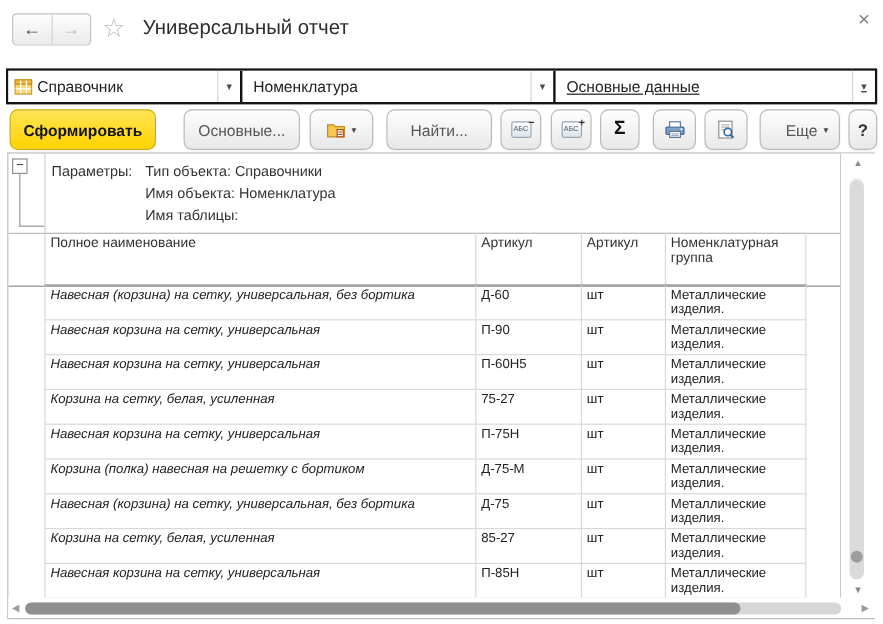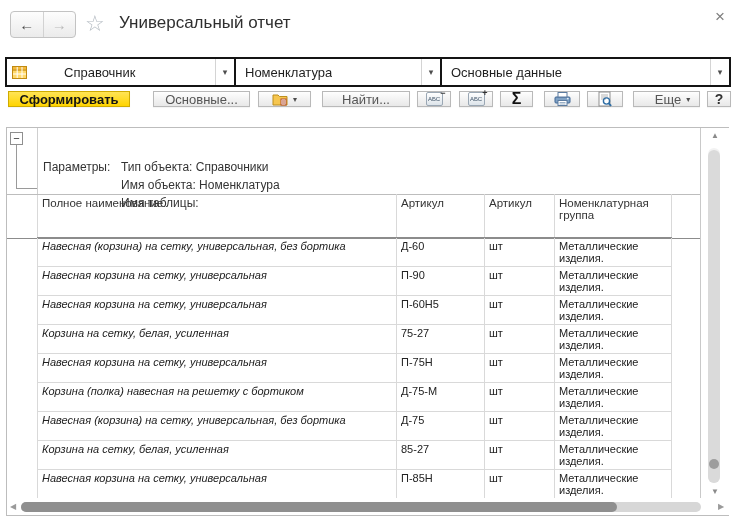--- a/index.html
+++ b/index.html
@@ -16,29 +16,29 @@
   .navseg.fwd  { color:#b9b9b9; }
   .star { position:absolute; left:85px; top:12px; font-size:22px; color:#b3bac1; line-height:24px; }
   .page-title { position:absolute; left:119px; top:13px; font-size:17px; color:#2e2e2e; }
   .close-x { position:absolute; left:711px; top:7px; font-size:17px; color:#7e7e7e; width:18px; text-align:center; cursor:default; }
 
   
   .selrow { position:absolute; left:5px; top:57px; width:726px; height:30px; border:2px solid #141414;
             background:#fff; display:flex; }
   .selfield { display:flex; align-items:center; padding-left:5px; font-size:13px; color:#1f1f1f; background:#fff; position:relative; }
   .selfield + .selfield { border-left:2px solid #141414; }
-  .f1 { width:227px;gap:33px; } .f2 { width:206px; } .f3 { flex:1; }
+  .f1 { width:193px; } .f2 { width:261px; } .f3 { flex:1;text-decoration:underline; }
   .selfield .txt { margin-left:4px; white-space:nowrap; overflow:hidden; }
   .caretzone { margin-left:auto; width:19px; align-self:stretch; border-left:1px solid #d4d4d4;
                display:flex; align-items:center; justify-content:center; font-size:9px; color:#4d4d4d; }
   .tbl-ic { width:15px; height:13px; flex:0 0 auto; }
 
   
   .toolbar { position:absolute; left:0; top:88px; width:736px; height:34px; }
-  .btn { position:absolute; top:3px; height:16px; border:1px solid #b9b9b9; border-radius:0;
+  .btn { position:absolute; top:3px; height:34px; border:1px solid #b9b9b9; border-radius:7px;
          background:linear-gradient(#fefefe,#e8e8e8); font-size:13px; color:#555;
          display:flex; align-items:center; justify-content:center; cursor:default; box-shadow:0 1px 1px rgba(0,0,0,.04); }
   .btn-primary { background:linear-gradient(#ffe456,#ffd400); border:1px solid #cfab00; color:#141414; font-weight:bold; }
   .mini-caret { font-size:8px; color:#4d4d4d; margin-left:5px; }
   .sigma { font-size:16px; font-weight:bold; color:#111; }
   .abcbox { position:relative; width:17px; height:14px; border:1px solid #9aa7b4; border-radius:2px;
             background:linear-gradient(#fff,#dde4ea); font-size:6px; color:#3d5166; display:flex; align-items:center; justify-content:center; }
   .abcbadge { position:absolute; right:-4px; top:-5px; font-size:9px; font-weight:bold; color:#333; background:transparent; }
   .help { font-size:14px; color:#333; font-weight:bold; }
 
@@ -46,21 +46,21 @@
   .report { position:absolute; left:6px; top:127px; width:723px; height:389px; border:1px solid #bdbdbd; background:#fff; }
   .minusbox { position:absolute; left:3px; top:4px; width:13px; height:13px; border:1px solid #8f8f8f; background:#fff;
               font-size:11px; line-height:11px; text-align:center; color:#333; }
   .elbow-v { position:absolute; left:9px; top:17px; width:1px; height:44px; background:#9a9a9a; }
   .elbow-h { position:absolute; left:9px; top:60px; width:21px; height:1px; background:#9a9a9a; }
   .gutterline { position:absolute; left:30px; top:0; width:1px; height:66px; background:#cfcfcf; }
   .hline-light { position:absolute; left:0; top:66px; width:694px; height:1px; background:#bdbdbd; }
   .hline-dark  { position:absolute; left:0; top:110px; width:694px; height:1px; background:#8c8c8c; }
   .vline-right { position:absolute; left:693px; top:0; width:1px; height:371px; background:#c9c9c9; }
 
-  .params { position:absolute; left:36px; top:8px; display:flex; font-size:12px; color:#333;margin-top:24px; }
+  .params { position:absolute; left:36px; top:8px; display:flex; font-size:12px; color:#333; }
   .params .plabel { width:78px; }
   .params .pvals div { margin-bottom:4px; white-space:nowrap; }
 
   table.rep { position:absolute; left:30px; top:66px; border-collapse:collapse; table-layout:fixed; width:634px;
               font-size:11px; color:#222; }
   table.rep td, table.rep th { border:1px solid #d9d9d9; padding:2px 4px; vertical-align:top; text-align:left;
               font-weight:normal; line-height:12px; overflow:hidden; }
   table.rep thead th { height:43px; border-top:1px solid #bdbdbd; border-bottom:1px solid #8c8c8c; color:#333; font-size:11.5px; }
   table.rep tbody td { height:28px; }
   table.rep tbody tr td:first-child { white-space:nowrap;font-style:italic; }

